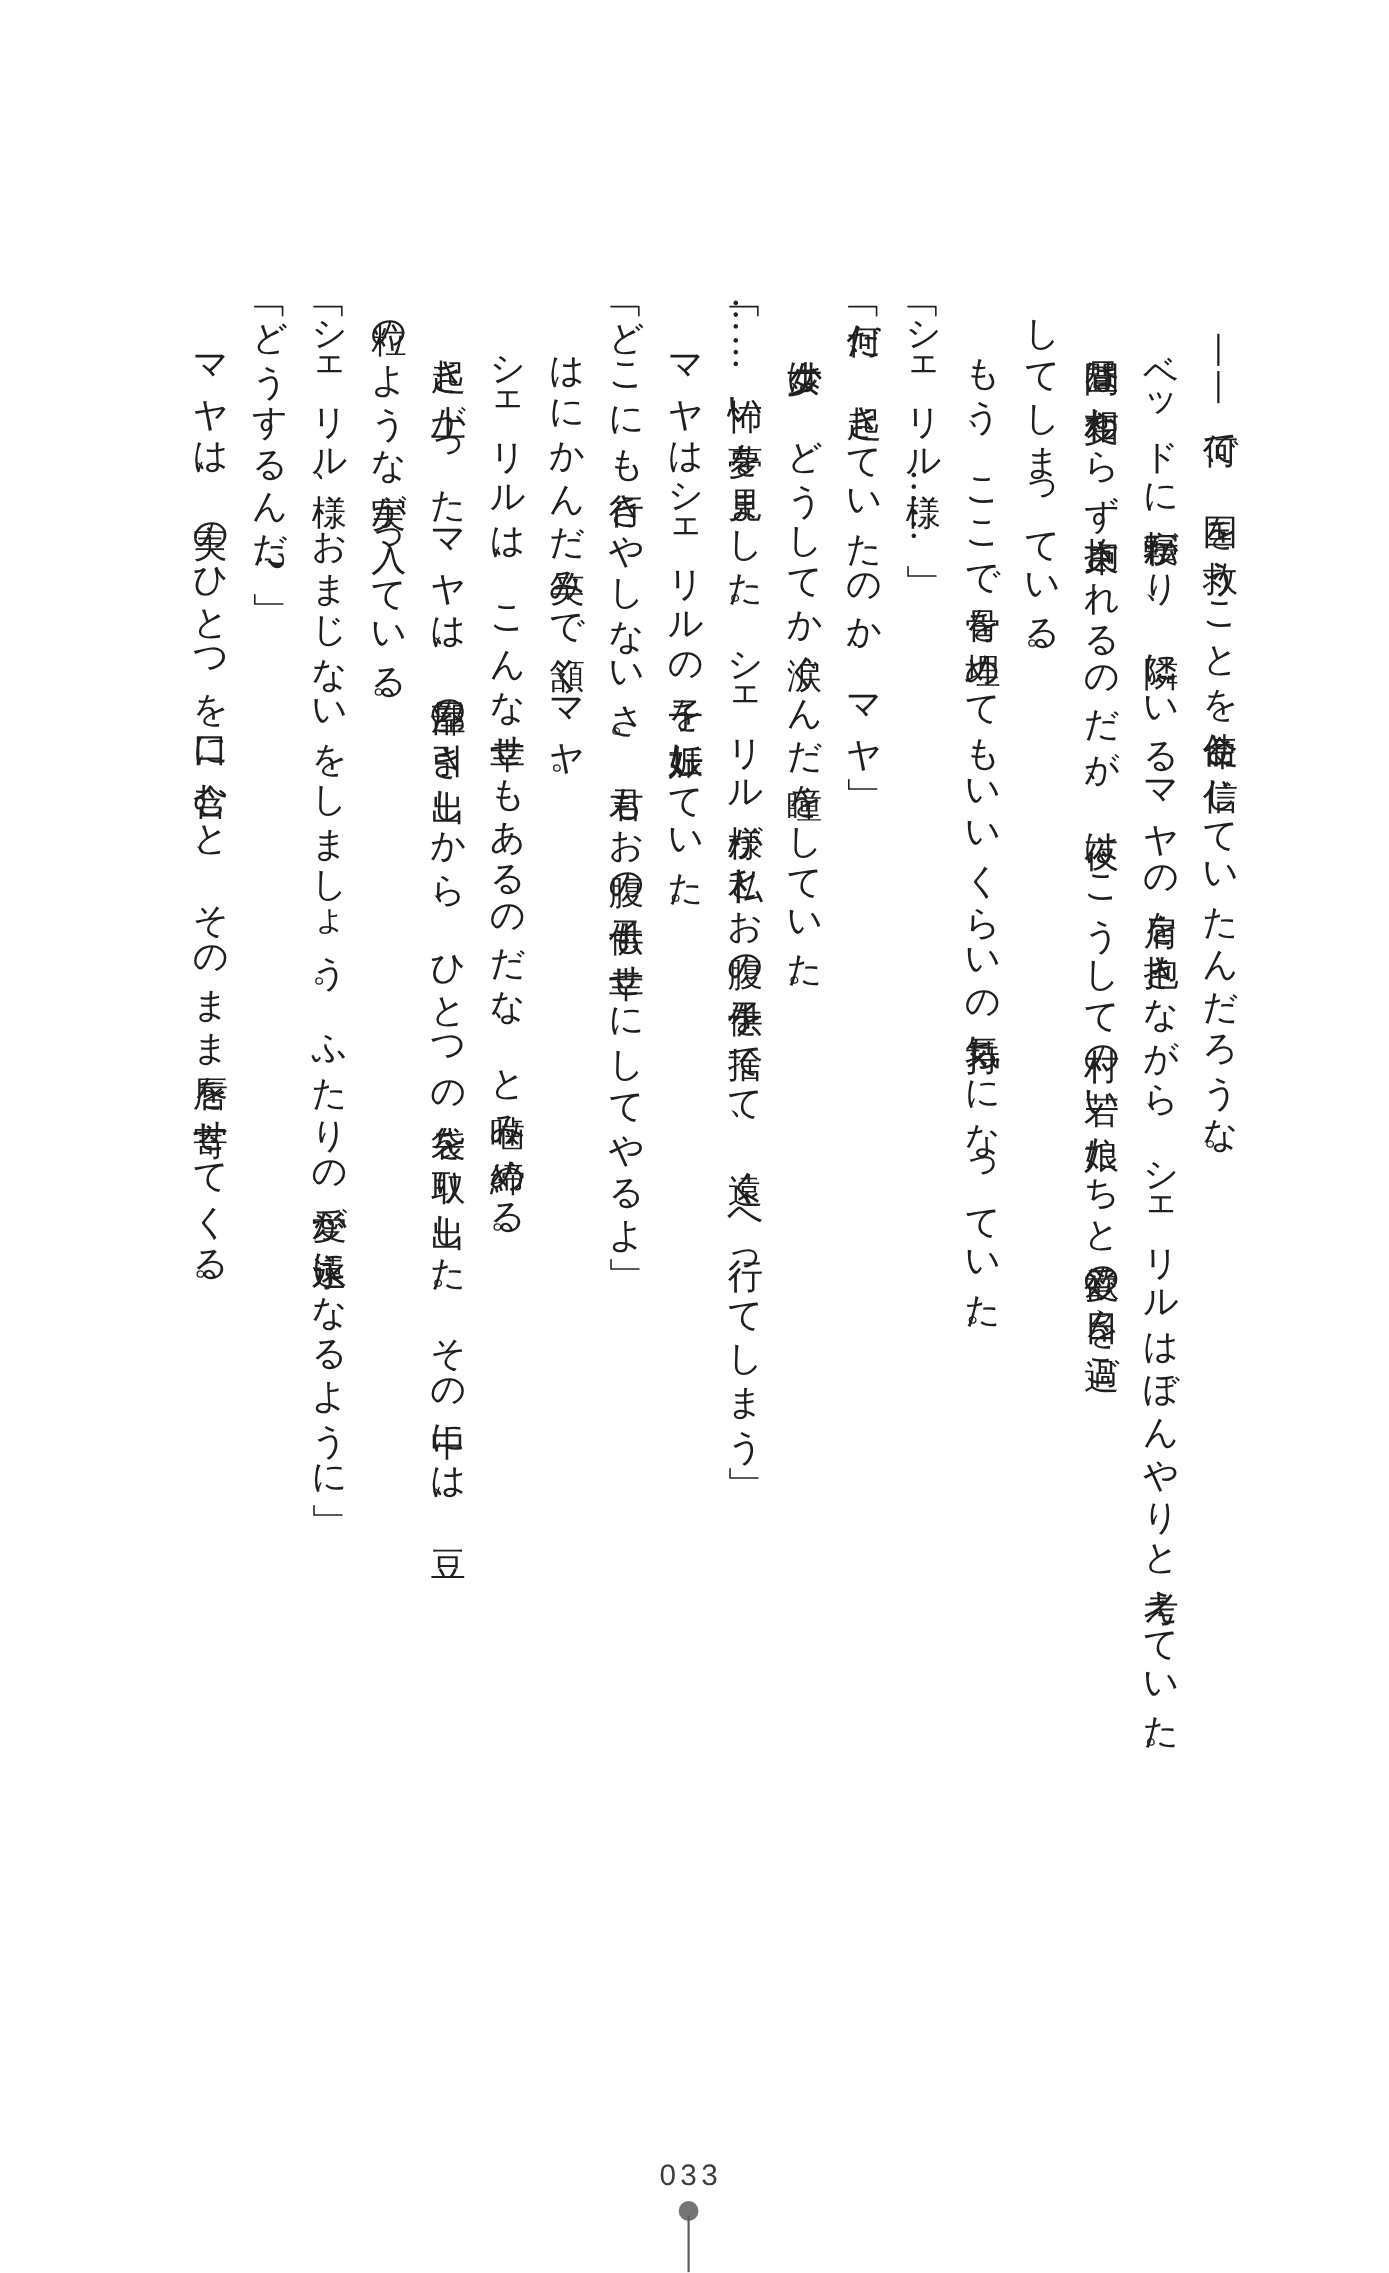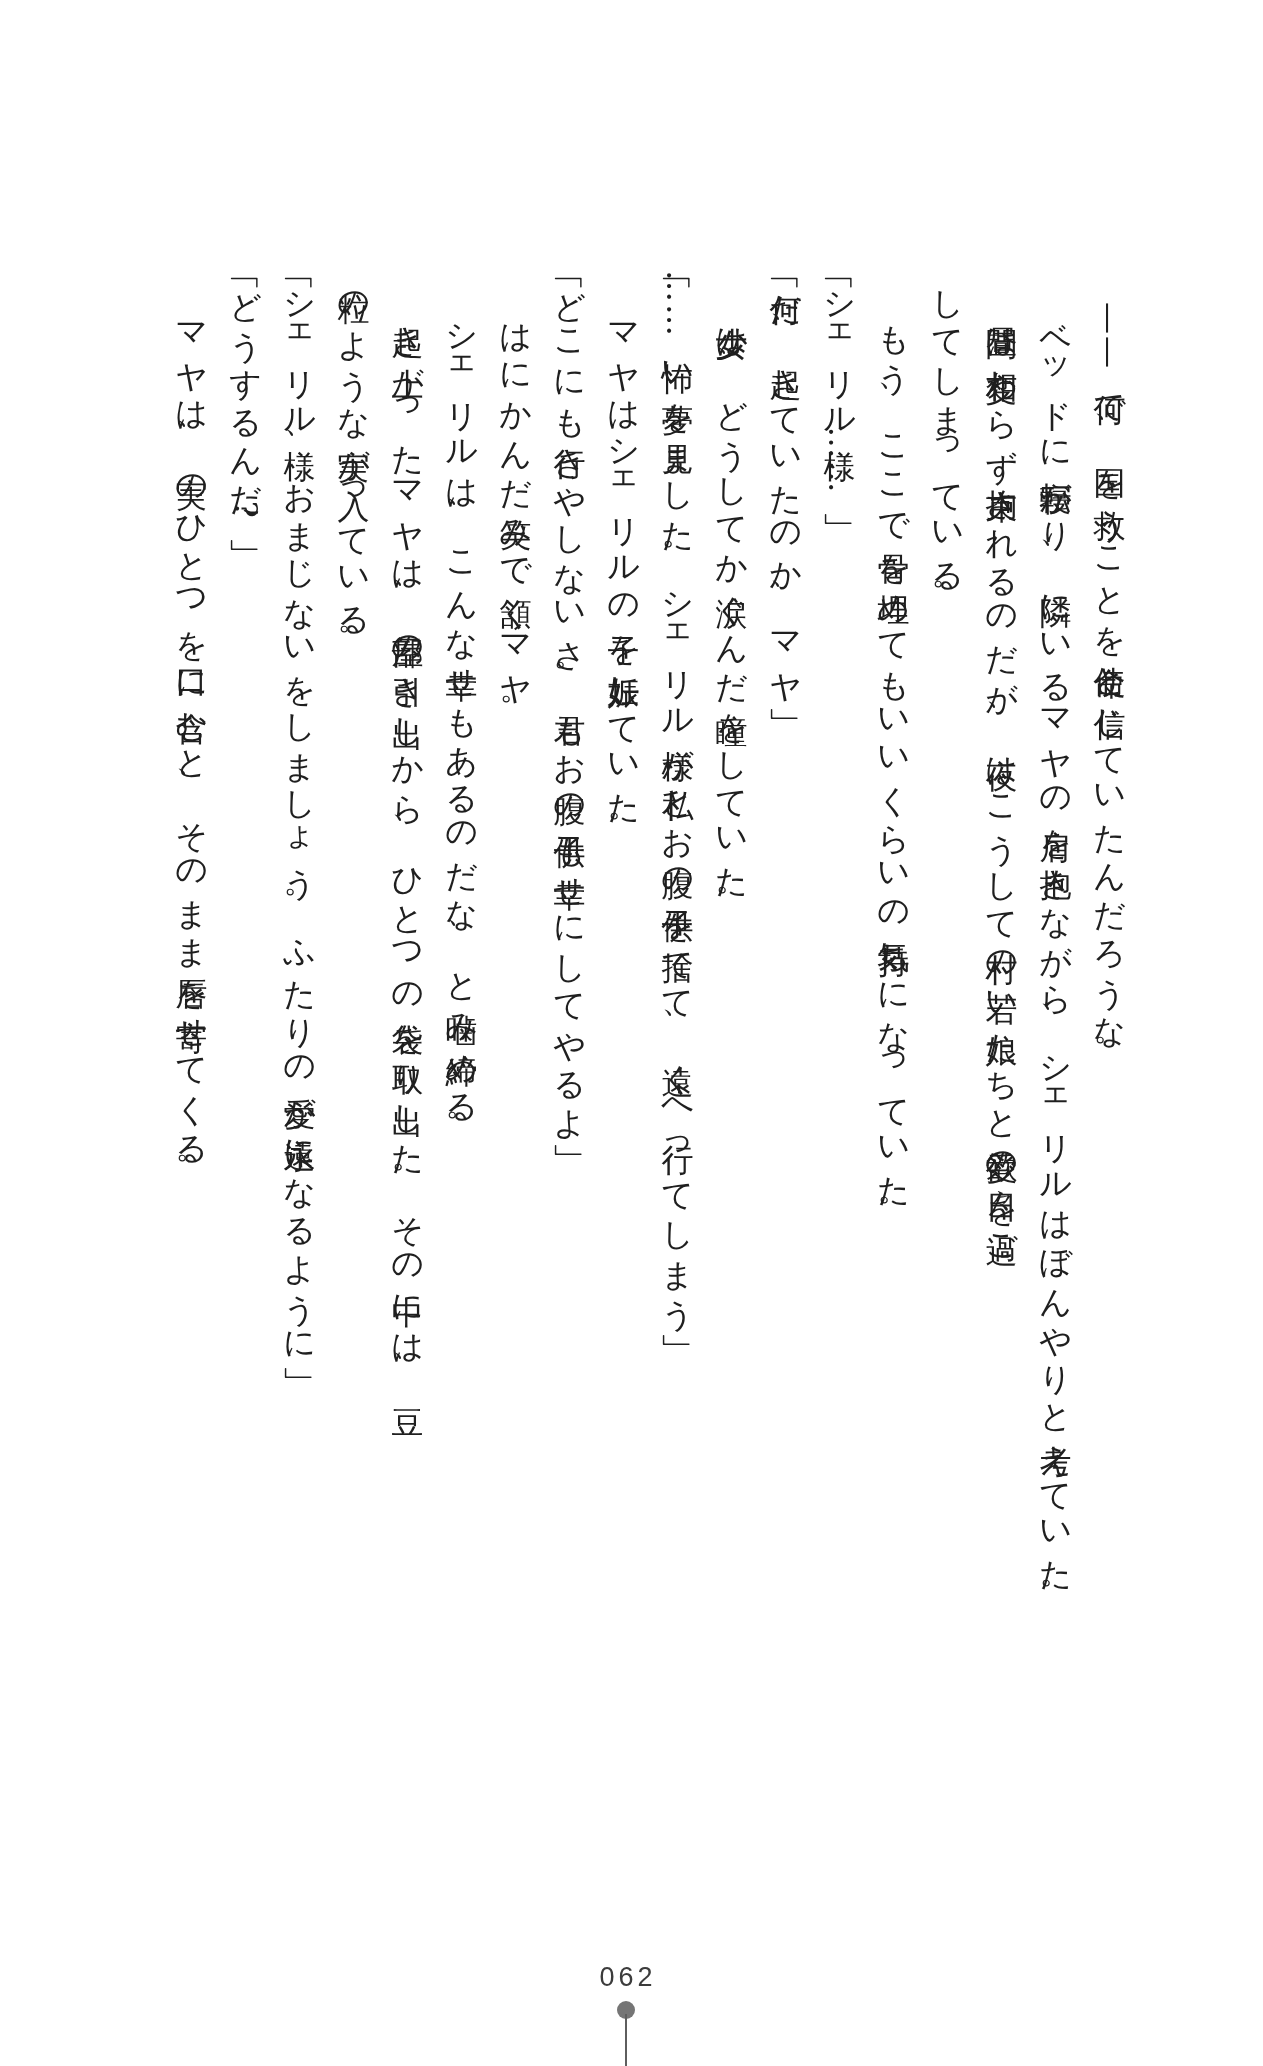--- a/index.html
+++ b/index.html
@@ -87,19 +87,19 @@
       <p class="line">「どこにも行きやしないさ。君もお腹の子供も幸せにしてやるよ」</p>
       <p class="line indent">はにかんだ笑みで頷くマヤ。</p>
       <p class="line indent">シェリルは、こんな幸せもあるのだな、と噛み締める。</p>
       <p class="line indent">起き上がったマヤは、部屋の引き出しから、ひとつの袋を取り出した。その中には、豆</p>
       <p class="line">粒のような実が入っている。</p>
       <p class="line">「シェリル様、おまじないをしましょう。ふたりの愛が永遠になるように」</p>
       <p class="line">「どうするんだ?」</p>
       <p class="line indent">マヤは、実のひとつを口に含むと、そのまま唇を寄せてくる。</p>
     </main>
 
-  <div class="page-number">062</div>
+  <div class="page-number">033</div>
 
   <span class="footer-dot"></span>
 
   <span class="footer-line"></span>
 
 </div>
 
 </body></html>

